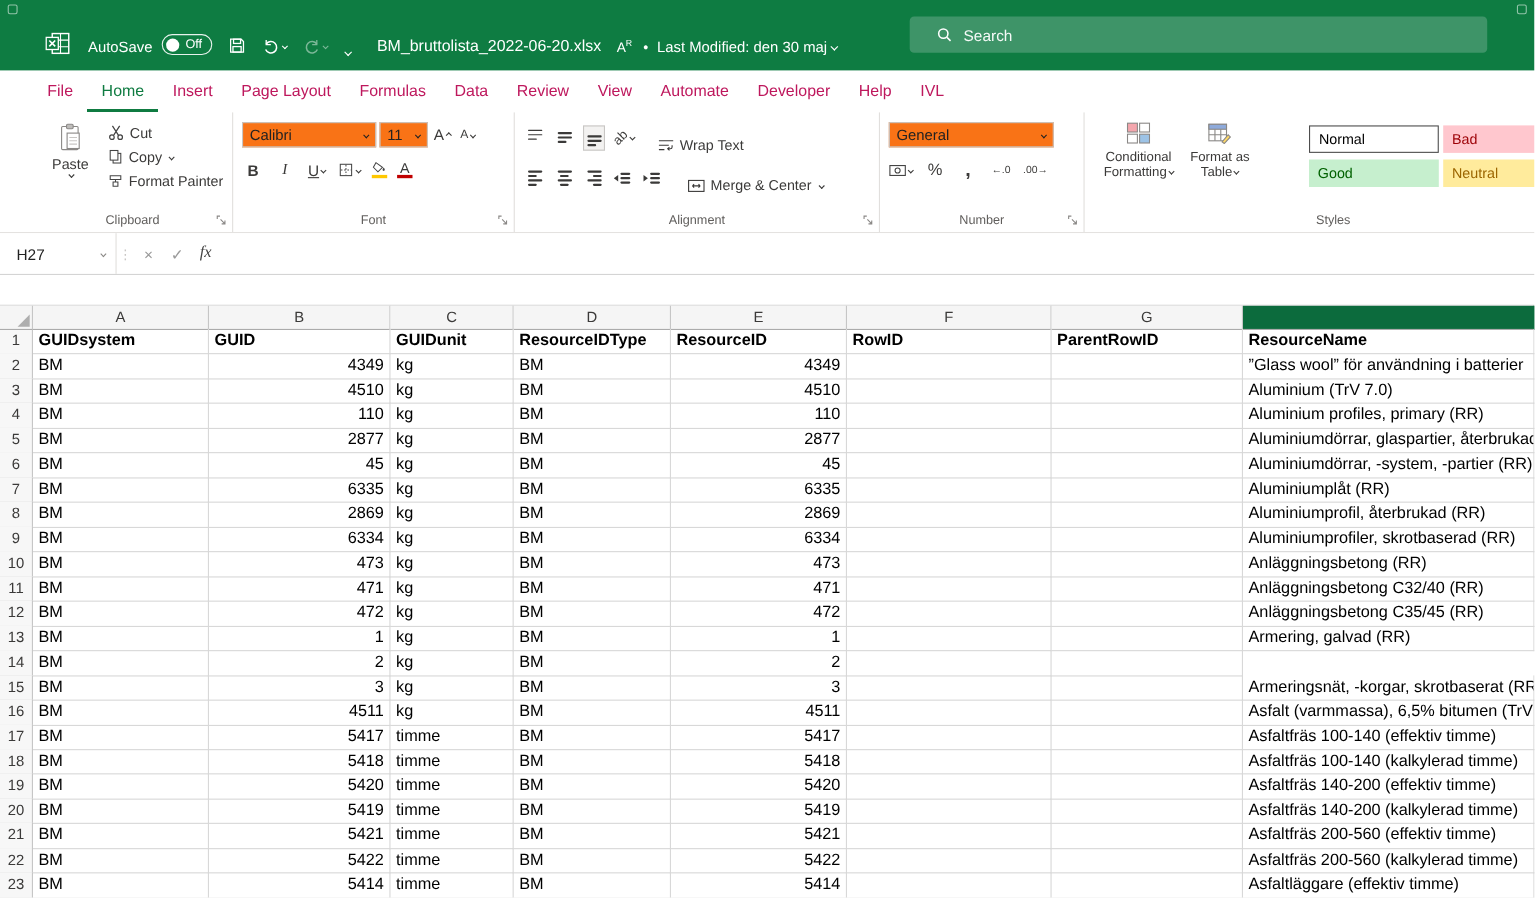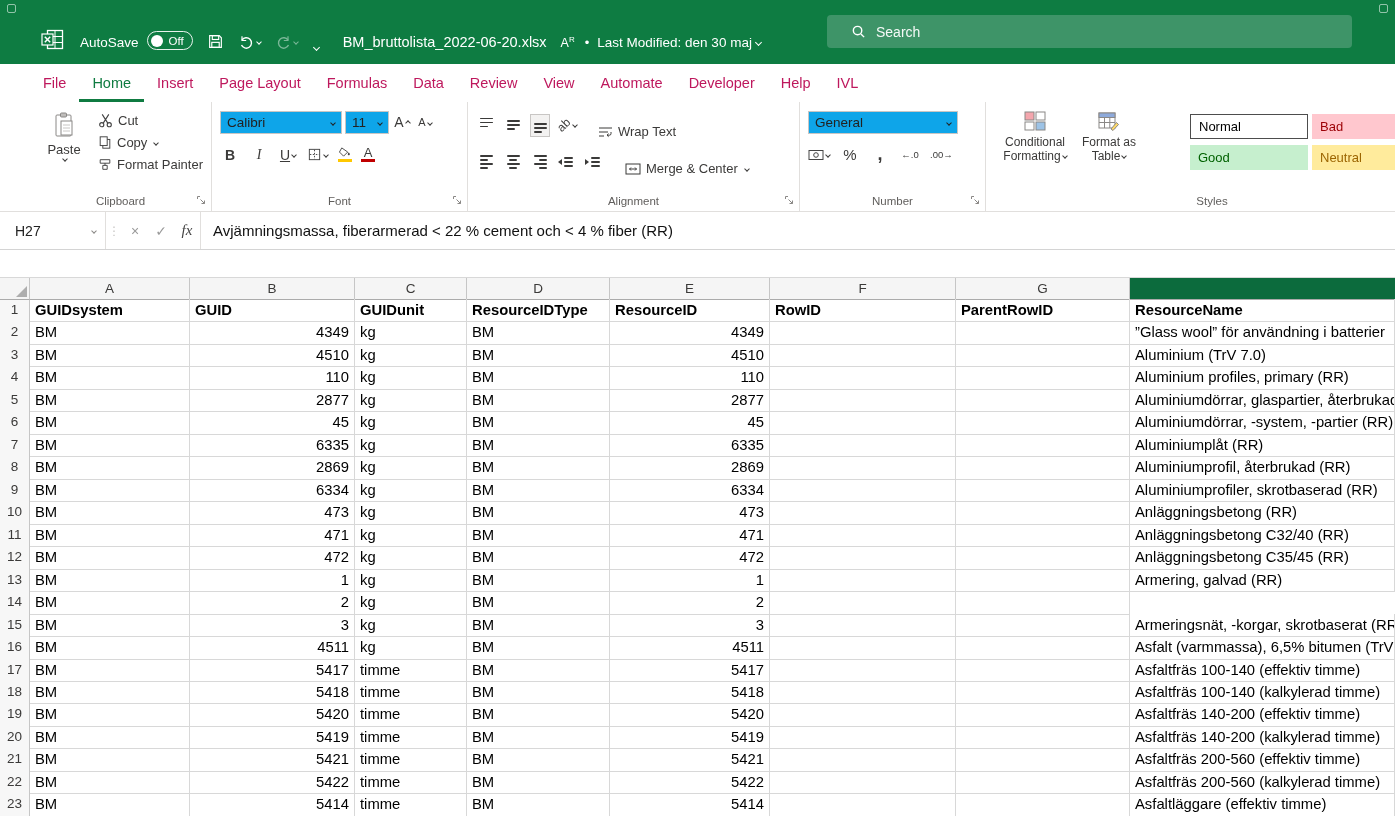--- a/index.html
+++ b/index.html
@@ -49,21 +49,21 @@
   
   .clip-flex { display:flex; }
   .paste-btn { width:52px; display:flex; flex-direction:column; align-items:center; cursor:pointer; }
   .paste-lbl { font-size:13px; color:#3B3A39; margin-top:4px; }
   .clip-col { margin-left:8px; display:flex; flex-direction:column; gap:7px; padding-top:2px; }
   .mini-row { display:flex; align-items:center; gap:5px; font-size:13px; color:#3B3A39; cursor:pointer; white-space:nowrap; }
 
   
   .frow { display:flex; align-items:center; gap:3px; }
   .frow + .frow { margin-top:9px; gap:9px; }
-  .combo { border:1px solid #C8C6C4; height:23px; display:flex; align-items:center; justify-content:space-between; padding:0 6px; font-size:13.5px; color:#222; background:#0ea5e9; cursor:pointer; }
+  .combo { border:1px solid #C8C6C4; height:23px; display:flex; align-items:center; justify-content:space-between; padding:0 6px; font-size:13.5px; color:#222; background:#f97316; cursor:pointer; }
   .combo.family { width:122px; }
   .combo.size { width:44px; }
   .combo.numfmt { width:150px; }
   .ibtn { min-width:20px; height:23px; display:inline-flex; align-items:center; justify-content:center; font-size:14px; color:#3B3A39; cursor:pointer; }
   .ibtn.sel { border:1px solid #C8C6C4; background:#F3F2F1; }
   .bld { font-weight:700; } .ita { font-style:italic; font-family:"Liberation Serif", serif; } .und { text-decoration:underline; }
   .color-btn { display:inline-flex; flex-direction:column; align-items:center; cursor:pointer; }
   .cbar { width:14px; height:3px; margin-top:1px; }
   .cbar.yellow { background:#FFC800; } .cbar.red { background:#C00000; }
   .fontA { font-size:13px; color:#3B3A39; line-height:11px; }
@@ -491,21 +491,20 @@
 
 <div class="formula-bar">
   <div class="name-box">
       <span>H27</span>
       <span class="chev sm" style="color:#8A8886"></span>
     </div>
   <div class="fb-dots">⋮</div>
   <div class="fb-btn">×</div>
   <div class="fb-btn">✓</div>
   <div class="fb-btn fx">fx</div>
-  <div class="fb-content">Avjämningsmassa, fiberarmerad &lt; 22 % cement och &lt; 4 % fiber (RR)</div>
 </div>
 
 <div class="pre-grid"></div>
 
 <div class="sheet" style="--cols: 30px 160px 165px 112px 143px 160px 186px 174px minmax(0,1fr);">
   <div class="col-headers" id="col-headers">
       <div class="corner"></div>
       <div class="colh">A</div>
       <div class="colh">B</div>
       <div class="colh">C</div>

